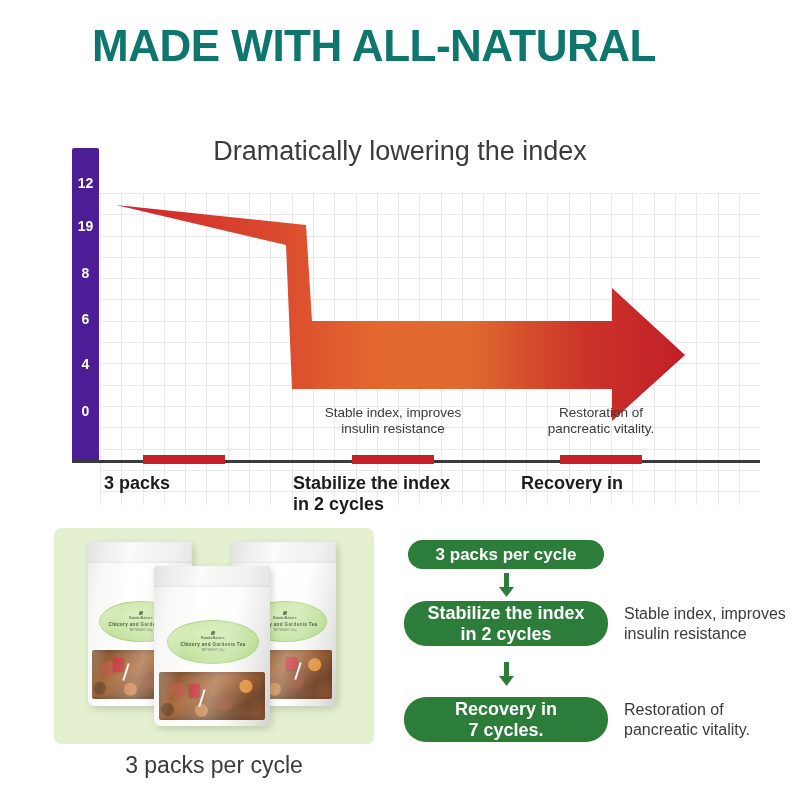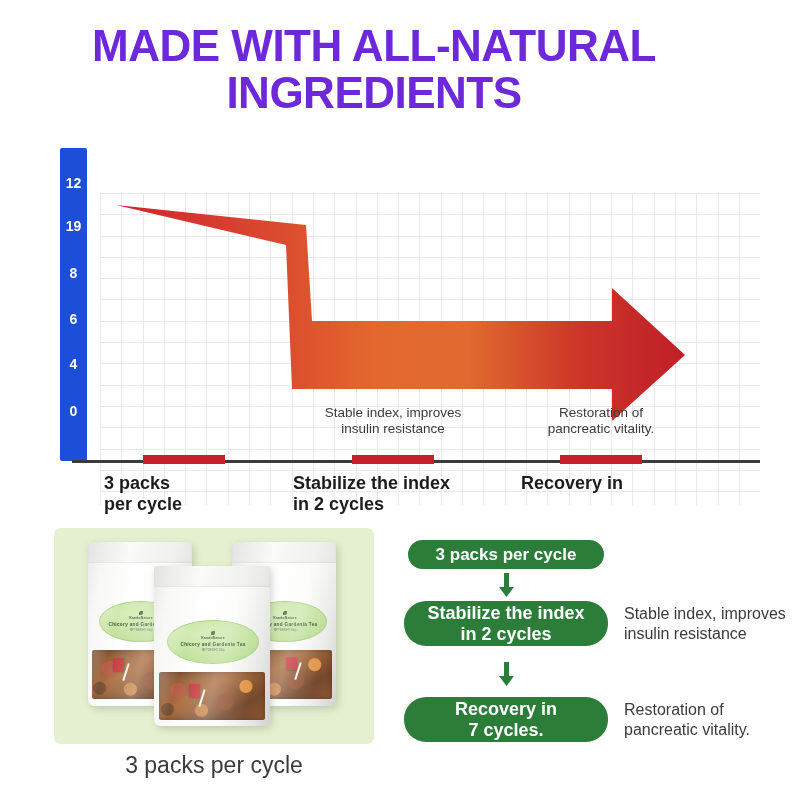--- a/index.html
+++ b/index.html
@@ -13,21 +13,21 @@
   }
   .page{position:relative;width:800px;height:800px;}
 
   
   .headline{
     position:absolute;left:0;top:22px;width:748px;
     text-align:center;
     font-size:44px;line-height:47px;
     font-weight:bold;
     letter-spacing:-0.5px;
-    color:#6d28d9;
+    color:#0f766e;
   }
   .headline .l2{display:block;}
 
   .subhead{
     position:absolute;left:0;top:136px;width:800px;
     text-align:center;
     font-size:27px;line-height:30px;
     font-weight:normal;
     color:#3b3b3b;
   }
@@ -38,23 +38,23 @@
   .plot{
     position:absolute;left:100px;top:48px;
     width:660px;height:312px;
     background:
       repeating-linear-gradient(to right,#e9e9ec 0 1px,transparent 1px 21.3px),
       repeating-linear-gradient(to bottom,#e9e9ec 0 1px,transparent 1px 21.3px);
     background-color:#ffffff;
   }
 
   .yaxis{
-    position:absolute;left:60px;top:3px;
+    position:absolute;left:72px;top:3px;
     width:27px;height:313px;
-    background:#1d4ed8;
+    background:#4c1d95;
     border-radius:2px;
     box-shadow:0 0 0 0 transparent;
   }
   .ytick{
     position:absolute;left:0;width:27px;
     text-align:center;
     color:#ffffff;
     font-size:14px;font-weight:bold;
     line-height:14px;
   }
@@ -181,23 +181,23 @@
   .note.n1{top:64px;width:170px;}
   .note.n2{top:160px;width:170px;}
 </style>
 </head>
 <body>
 
 <div class="page">
 
   <div class="headline">
     <span>MADE WITH ALL-NATURAL</span>
-    <span class="l2">INGREDIENTS</span>
   </div>
 
+  <div class="subhead">Dramatically lowering the index</div>
 
   <div class="chart">
 
     <div class="plot"></div>
 
     <div class="arrowwrap">
       <svg width="660" height="312" viewBox="0 0 660 312">
         <defs>
           <linearGradient id="gA" x1="0" y1="0" x2="1" y2="0">
             <stop offset="0%" stop-color="#cf2430"></stop>
@@ -230,21 +230,20 @@
       <div>Stable index, improves</div>
       <div>insulin resistance</div>
     </div>
     <div class="anno" style="left:521px;top:260px;width:160px">
       <div>Restoration of</div>
       <div>pancreatic vitality.</div>
     </div>
 
     <div class="xlabel" style="left:104px;top:328px;width:160px">
       <div>3 packs</div>
-      <div>per cycle</div>
     </div>
     <div class="xlabel" style="left:293px;top:328px;width:200px">
       <div>Stabilize the index</div>
       <div>in 2 cycles</div>
     </div>
     <div class="xlabel" style="left:521px;top:328px;width:160px">
       <div>Recovery in</div>
     </div>
   </div>
 

